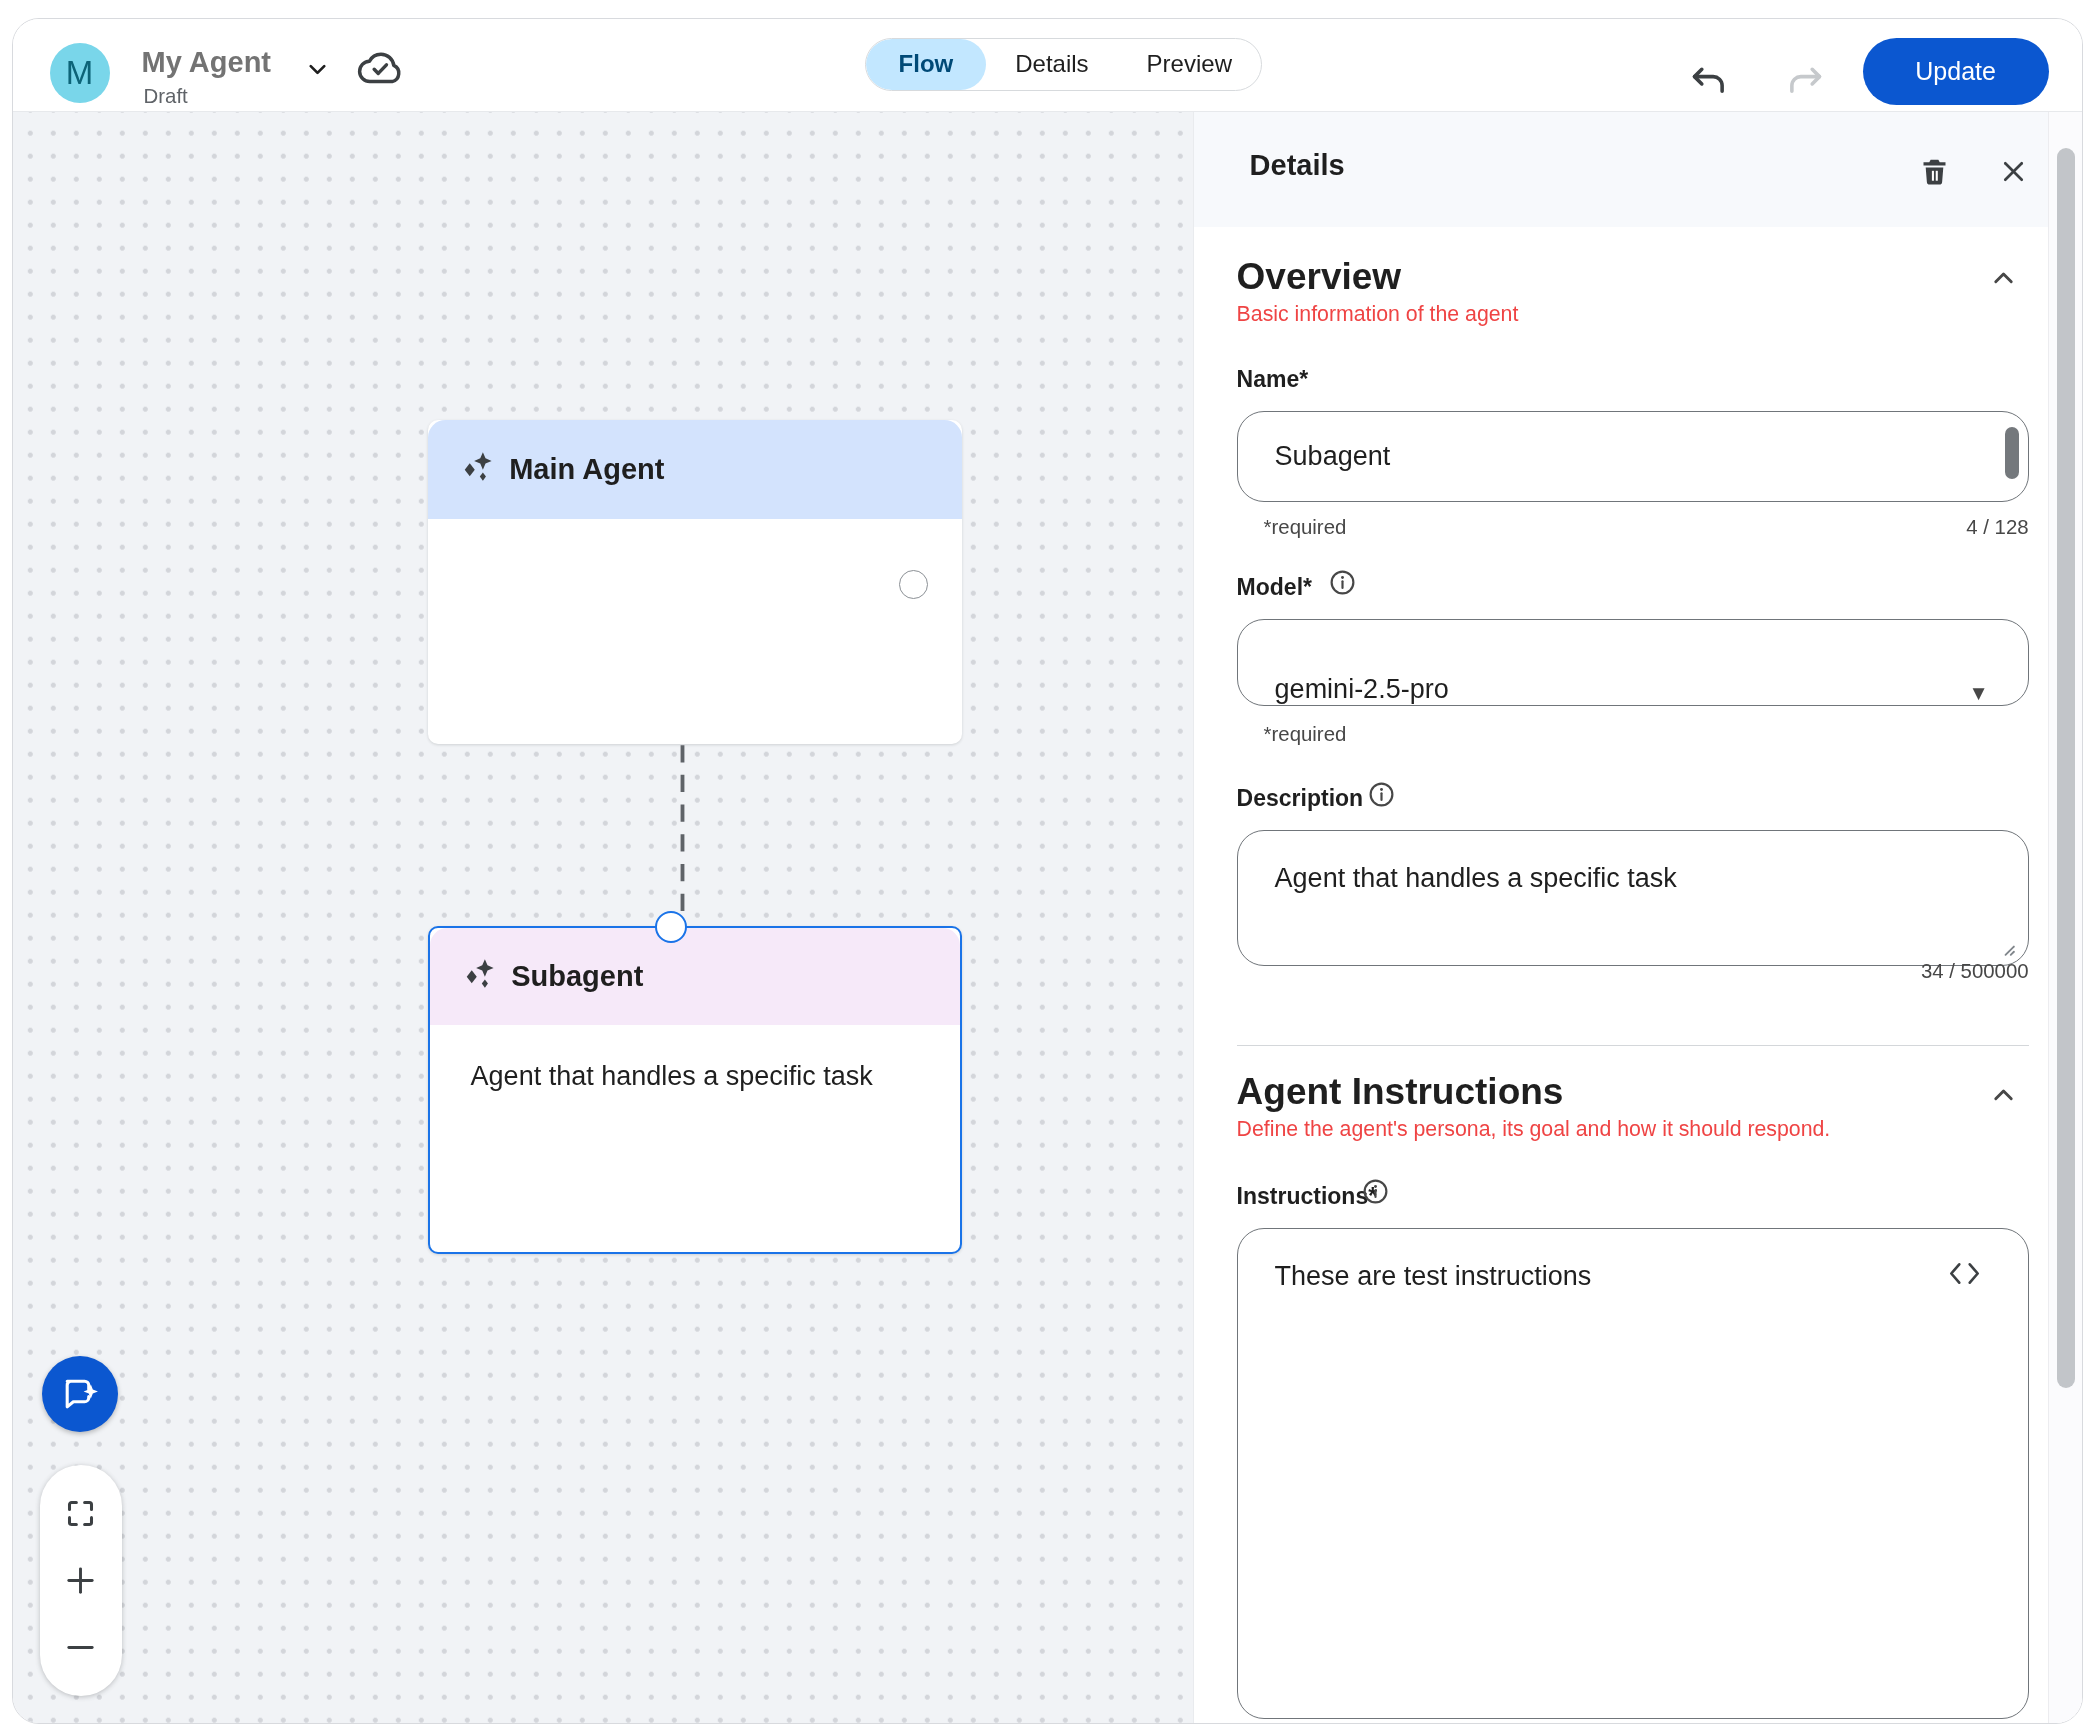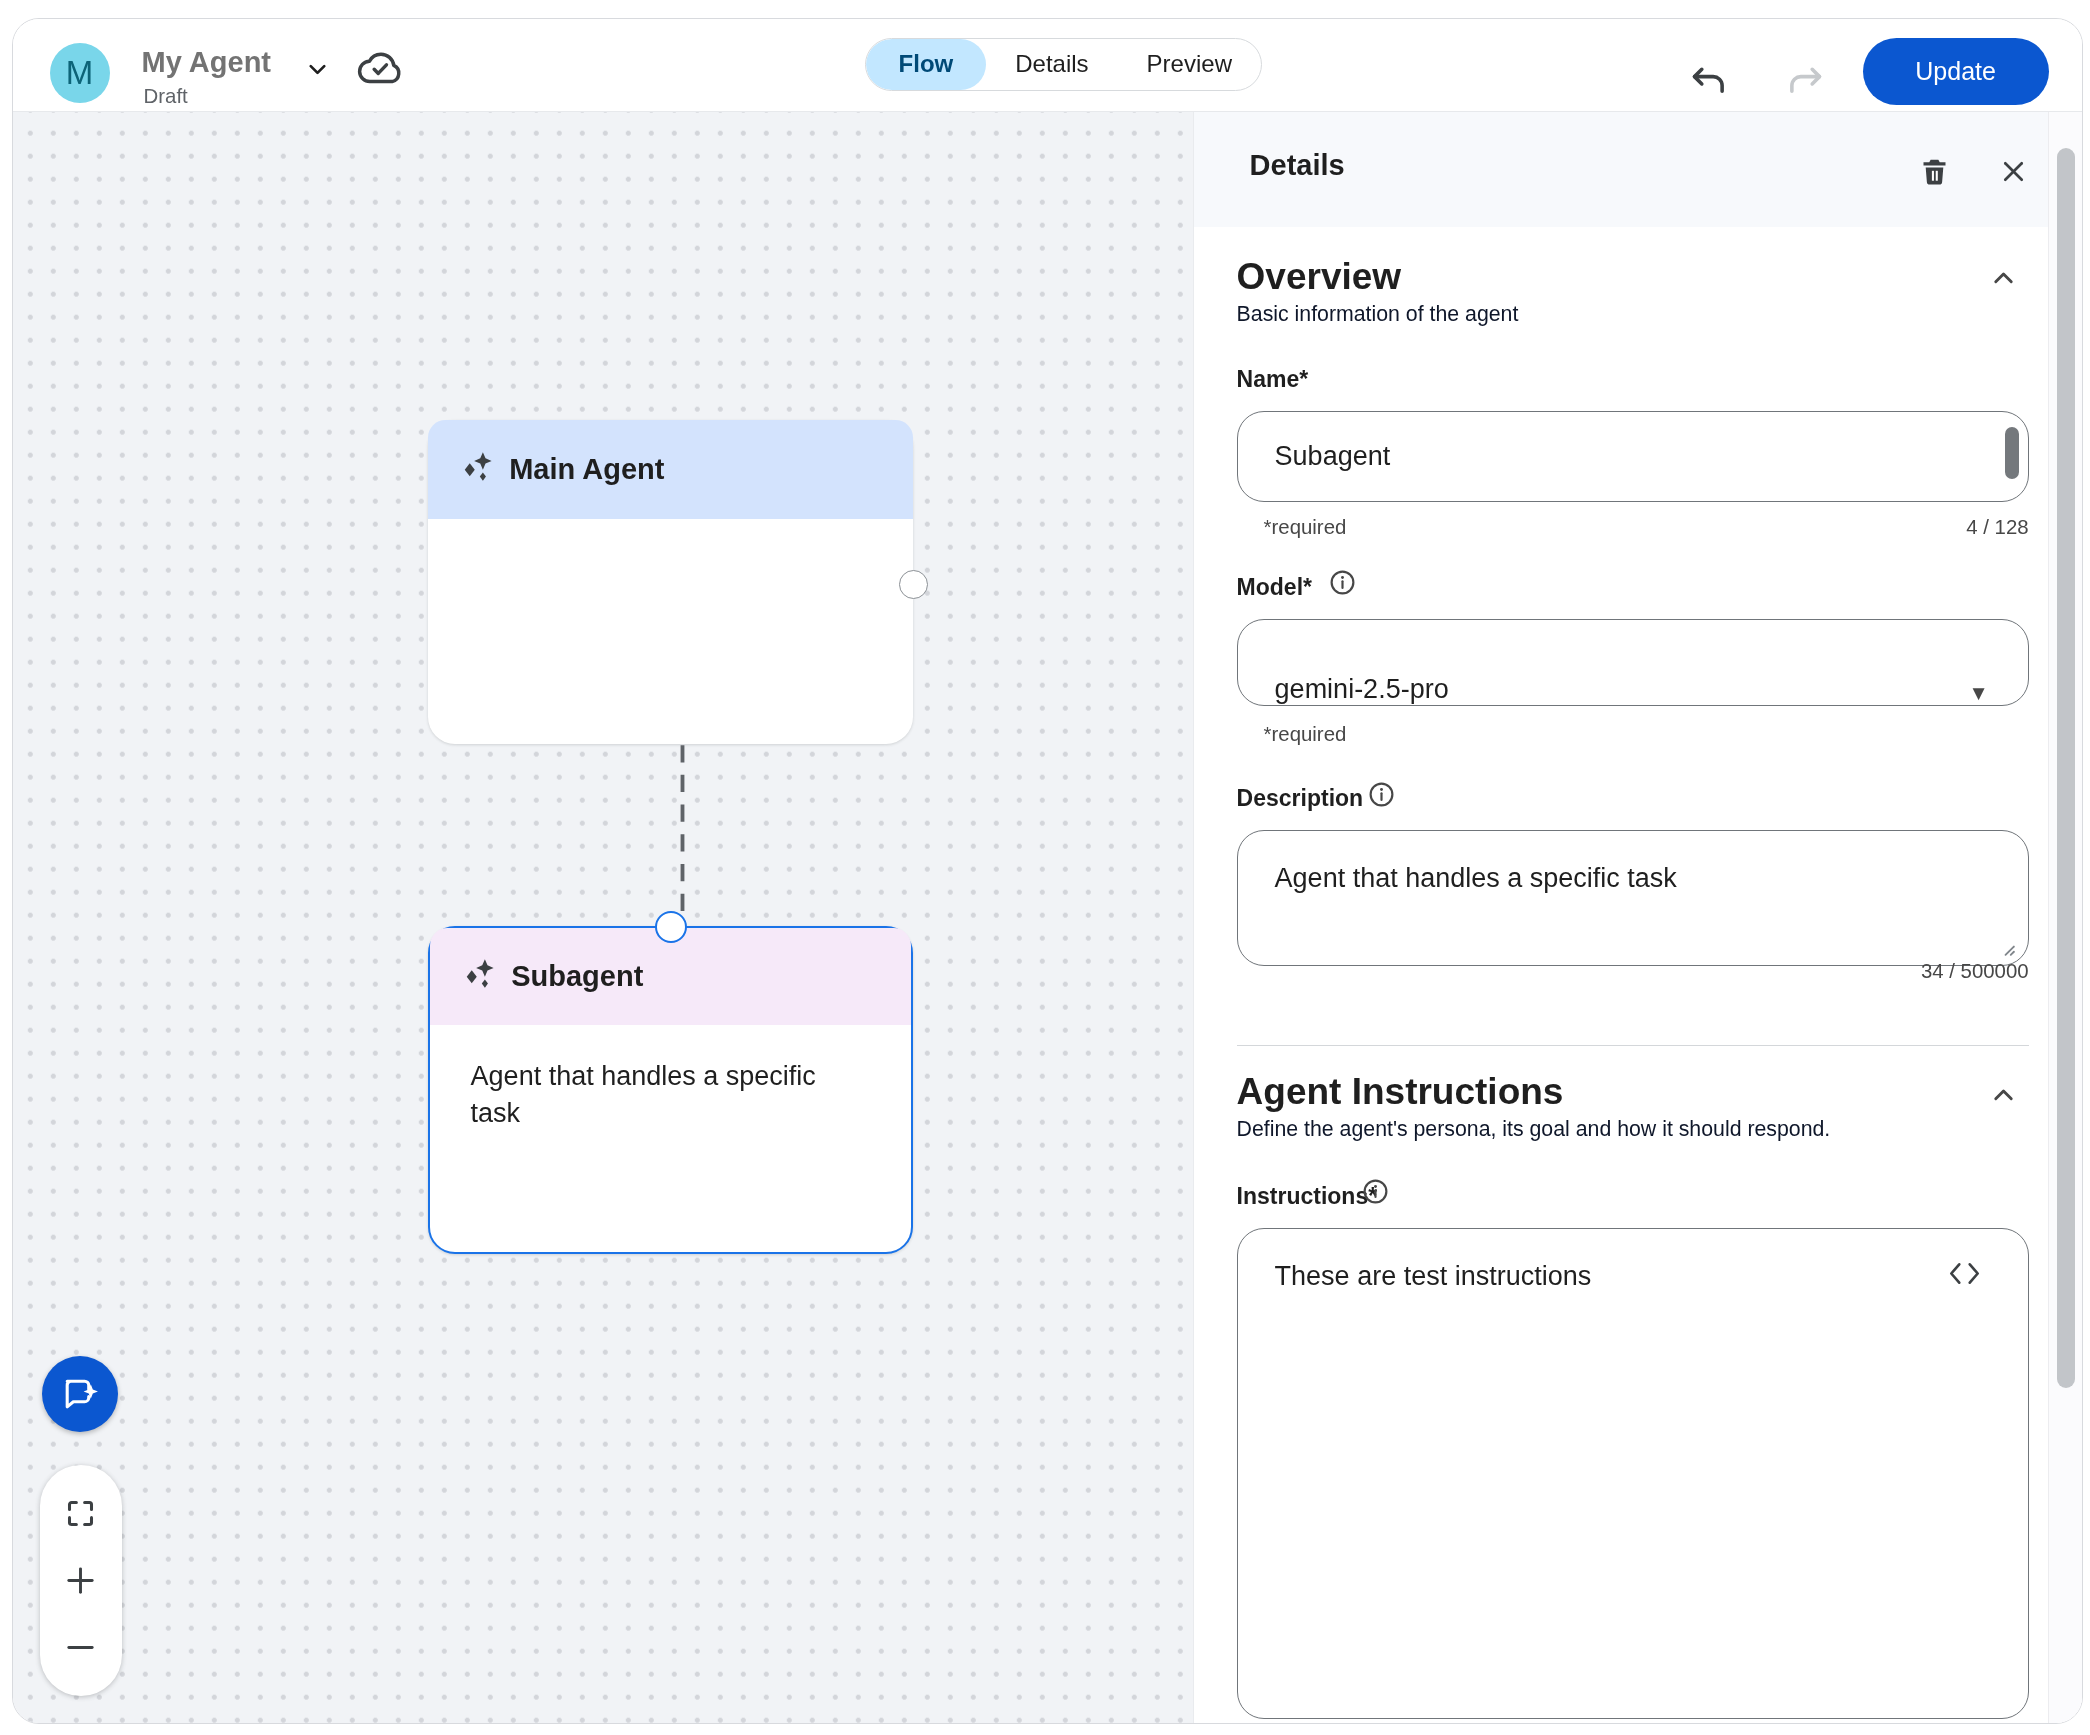--- a/index.html
+++ b/index.html
@@ -27,21 +27,21 @@
 
   .undo-btn { position:absolute; left:1675px; top:43px; }
   .redo-btn { position:absolute; left:1774px; top:43px; }
   .update-btn { position:absolute; left:1850px; top:19.4px; width:186px; height:67px; background:#0b57d0; border:none;
     border-radius:34px; color:#fff; font-size:25px; font-weight:500; font-family:"Liberation Sans",sans-serif; cursor:pointer; }
 
   
   .canvas { position:absolute; left:0; top:93px; width:1180px; height:1613px; background:#f1f3f6;
     background-image:radial-gradient(#d3d5da 2.2px, transparent 2.6px); background-size:23px 23px; background-position:5.8px 9.7px; }
 
-  .node { position:absolute; width:485px; border-radius:27px; background:#fff; box-shadow:0 1px 2.9px rgba(60,64,67,.18); }
+  .node { position:absolute; width:534px; border-radius:10px; background:#fff; box-shadow:0 1px 2.9px rgba(60,64,67,.18); }
   .node-main { left:415px; top:308px; height:324px; }
   .node-sub { left:415px; top:814px; height:328px; border:2.4px solid #1a73e8; }
   .node-head { height:99px; border-radius:17.5px 17.5px 0 0; display:flex; align-items:center; padding:0 33px; gap:13.6px; }
   .node-main .node-head { background:#d3e3fd; }
   .node-sub .node-head { background:#f6e9f9; height:97px; }
   .node-title { font-size:29px; font-weight:600; color:#1f1f1f; }
   .node-body { padding:33px 41px; font-size:27px; line-height:37px; color:#1f1f1f; }
 
   .port { position:absolute; background:#fff; border-radius:50%; }
   .port-main-out { left:886px; top:458px; width:29px; height:29px; border:1.9px solid #8b9095; }
@@ -55,21 +55,21 @@
   .zoom-ctl .zbtn { background:none; border:none; cursor:pointer; height:39px; display:flex; align-items:center; justify-content:center; }
 
   
   .panel { position:absolute; left:1180px; top:93px; width:891px; height:1613px; background:#fff; border-left:1px solid #e9ebee; }
   .panel-strip { position:absolute; left:0; top:0; width:854px; height:115px; background:#f7f9fc; }
   .panel-title { position:absolute; left:56px; top:37px; font-size:29px; font-weight:700; color:#1f1f1f; }
   .trash-btn { position:absolute; left:724px; top:43px; background:none; border:none; cursor:pointer; }
   .close-btn { position:absolute; left:803px; top:43px; background:none; border:none; cursor:pointer; }
 
   .sec-head { position:absolute; left:43px; font-size:37px; font-weight:700; color:#1f1f1f; }
-  .sec-sub { position:absolute; left:43px; font-size:21.3px; color:#0f172a; }
+  .sec-sub { position:absolute; left:43px; font-size:21.3px; color:#ef4444; }
   .collapse { position:absolute; left:794px; background:none; border:none; cursor:pointer; }
 
   .fld-label { position:absolute; left:43px; font-size:23px; font-weight:600; color:#1f1f1f; }
   .info-ic { position:absolute; }
 
   .txt-input { position:absolute; left:43px; width:792px; height:91px; border:1.5px solid #70757a; border-radius:27px;
     font-size:27px; color:#1f1f1f; padding:0 37px; font-family:"Liberation Sans",sans-serif; background:#fff; outline:none; }
   .select-box { position:absolute; left:43px; width:792px; height:87px; border:1.5px solid #70757a; border-radius:27px;
     display:flex; align-items:center; padding:0 37px; font-size:27px; color:#1f1f1f; background:#fff; cursor:pointer; }
   .select-caret { position:absolute; right:39px; font-size:20.4px; color:#474747; }

